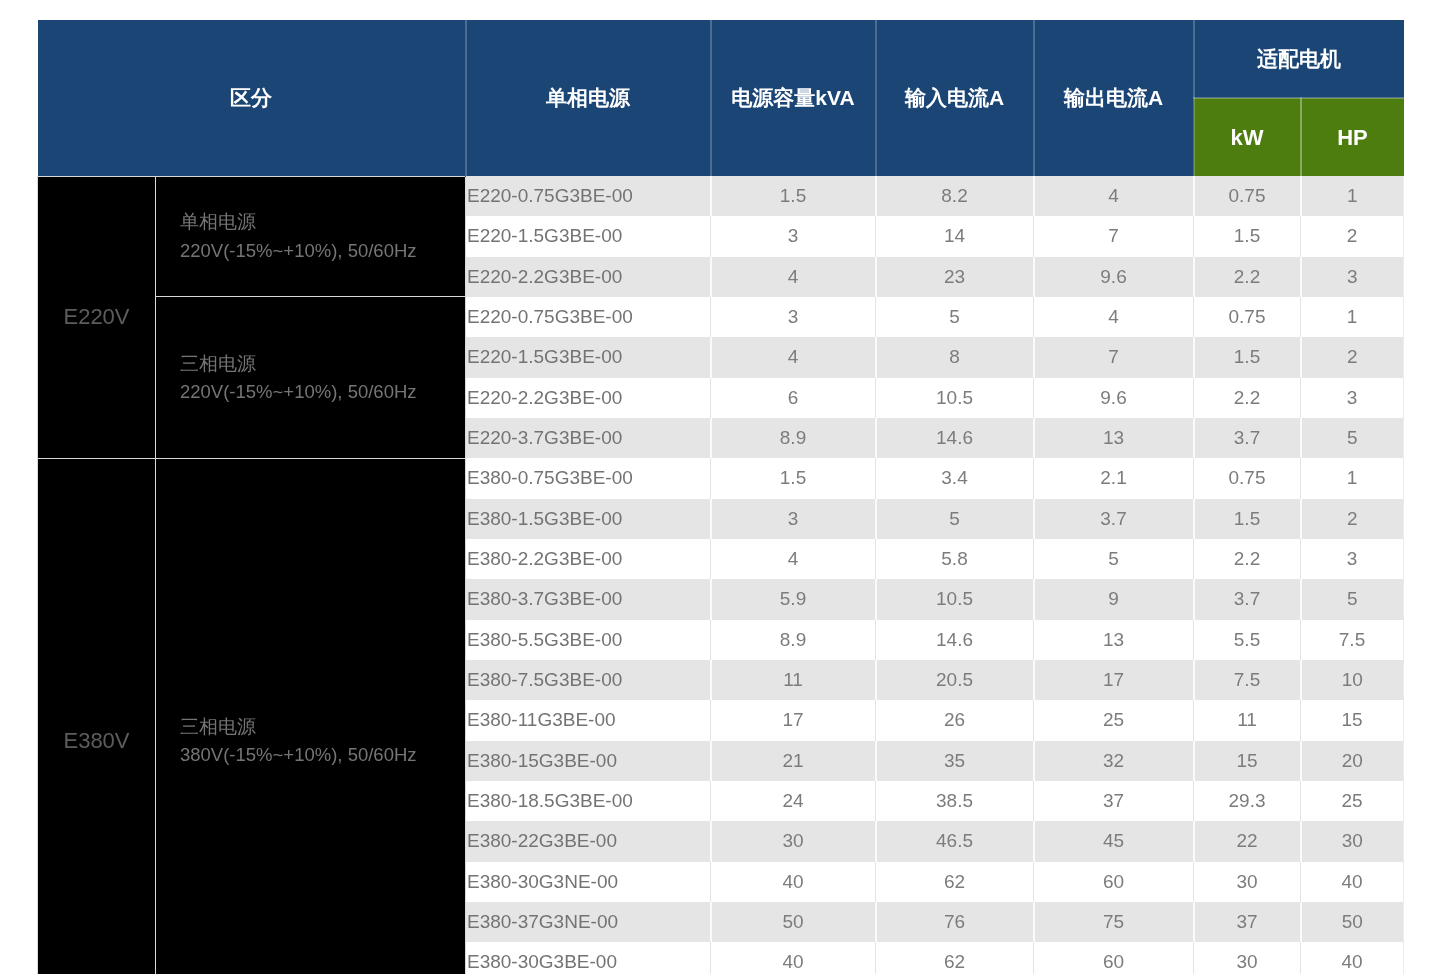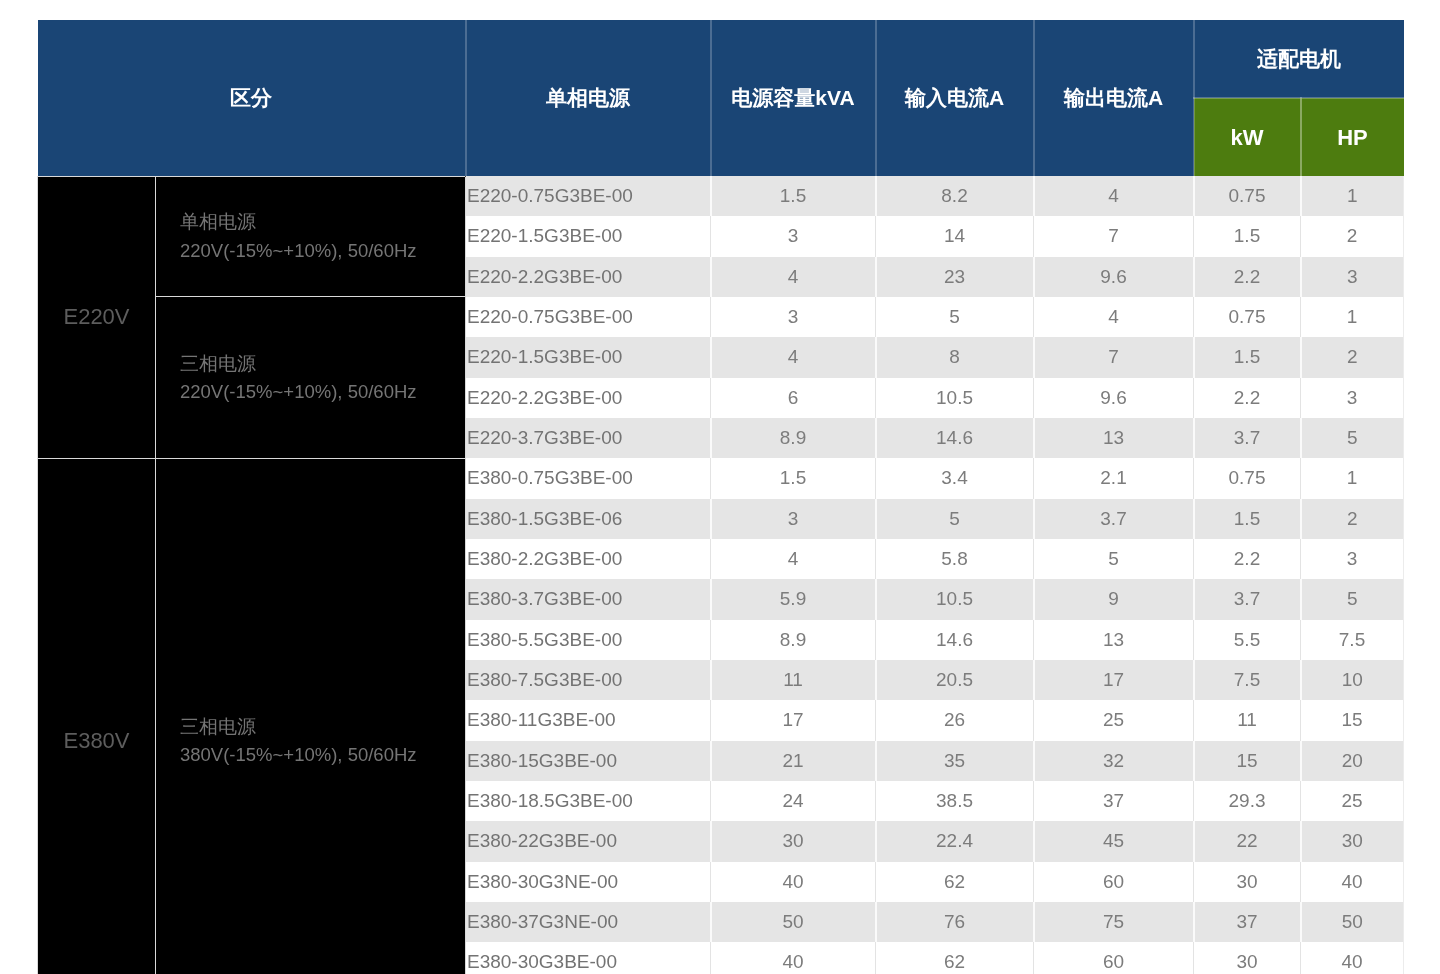--- a/index.html
+++ b/index.html
@@ -200,21 +200,21 @@
             <div class="spec-line">380V(-15%~+10%), 50/60Hz</div>
           </td>
           <td class="model-cell">E380-0.75G3BE-00</td>
           <td class="num-cell">1.5</td>
           <td class="num-cell">3.4</td>
           <td class="num-cell">2.1</td>
           <td class="num-cell">0.75</td>
           <td class="num-cell">1</td>
         </tr>
         <tr class="gray">
-          <td class="model-cell">E380-1.5G3BE-06</td>
+          <td class="model-cell">E380-1.5G3BE-00</td>
           <td class="num-cell">3</td>
           <td class="num-cell">5</td>
           <td class="num-cell">3.7</td>
           <td class="num-cell">1.5</td>
           <td class="num-cell">2</td>
         </tr>
         <tr class="white">
           <td class="model-cell">E380-2.2G3BE-00</td>
           <td class="num-cell">4</td>
           <td class="num-cell">5.8</td>
@@ -266,21 +266,21 @@
           <td class="model-cell">E380-18.5G3BE-00</td>
           <td class="num-cell">24</td>
           <td class="num-cell">38.5</td>
           <td class="num-cell">37</td>
           <td class="num-cell">29.3</td>
           <td class="num-cell">25</td>
         </tr>
         <tr class="gray">
           <td class="model-cell">E380-22G3BE-00</td>
           <td class="num-cell">30</td>
-          <td class="num-cell">22.4</td>
+          <td class="num-cell">46.5</td>
           <td class="num-cell">45</td>
           <td class="num-cell">22</td>
           <td class="num-cell">30</td>
         </tr>
         <tr class="white">
           <td class="model-cell">E380-30G3NE-00</td>
           <td class="num-cell">40</td>
           <td class="num-cell">62</td>
           <td class="num-cell">60</td>
           <td class="num-cell">30</td>

